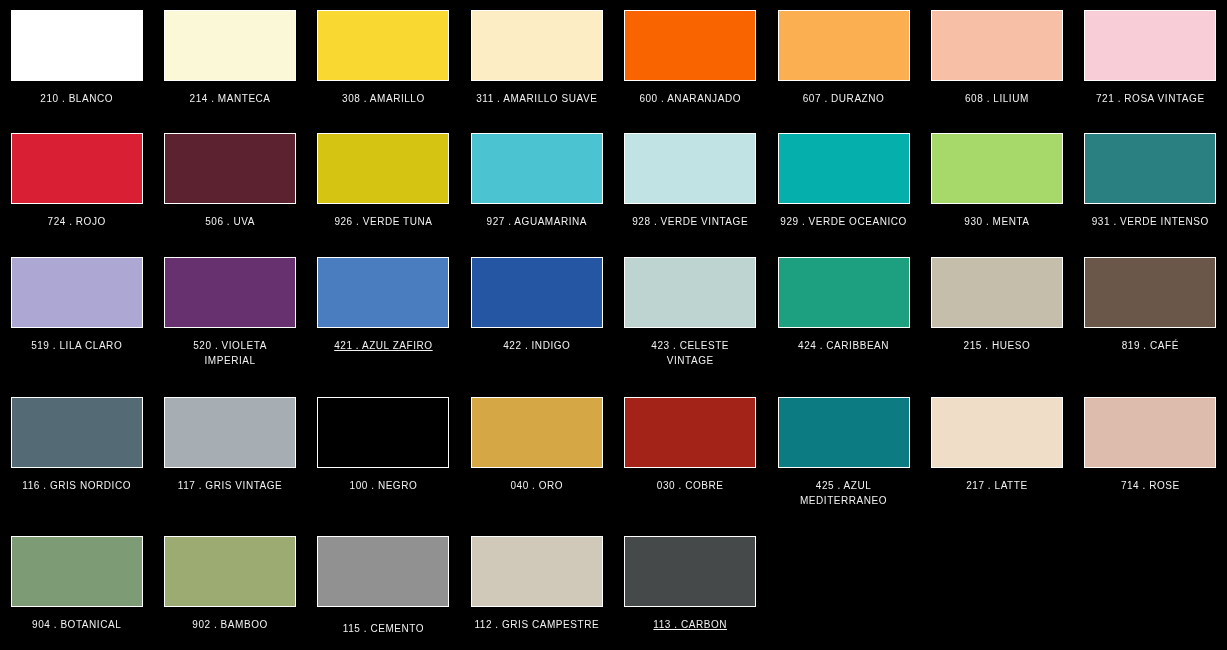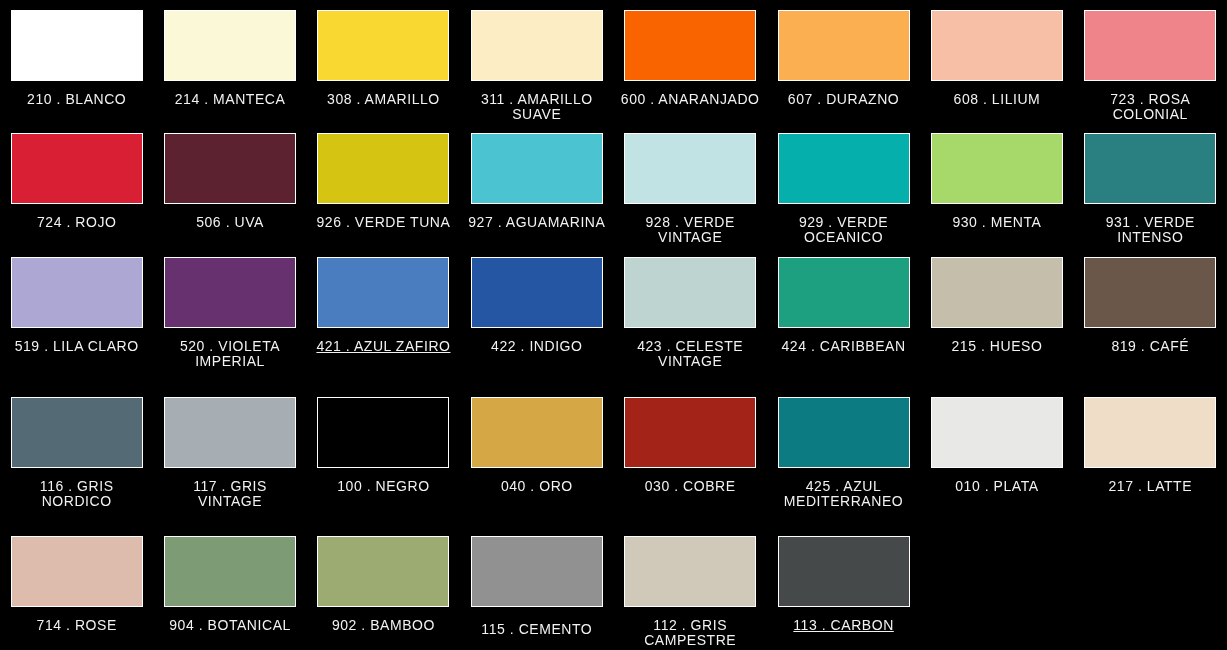--- a/index.html
+++ b/index.html
@@ -34,21 +34,21 @@
   .swatch-chip {
     width: 132px;
     height: 71px;
     border: 1px solid #ffffff;
     flex: 0 0 auto;
   }
   .swatch-label {
     margin-top: 11px;
     width: 140px;
     text-align: center;
-    font-size: 14px;
+    font-size: 10px;
     letter-spacing: 0.55px;
     line-height: 14.5px;
     color: #f2f2f2;
     font-family: "Liberation Sans", sans-serif;
     white-space: pre-line;
   }
   
   .row-3 .swatch-chip, .row-4 .swatch-chip { margin-bottom: 0; }
 </style>
 </head>
@@ -76,23 +76,23 @@
       <div class="swatch-label" style="color: rgb(242, 242, 242);">600 . ANARANJADO</div>
     </div>
     <div class="swatch-cell row-1">
       <div class="swatch-chip" title="DURAZNO" style="background: rgb(251, 175, 80); border-color: rgb(255, 255, 255);"></div>
       <div class="swatch-label" style="color: rgb(242, 242, 242);">607 . DURAZNO</div>
     </div>
     <div class="swatch-cell row-1">
       <div class="swatch-chip" title="LILIUM" style="background: rgb(247, 191, 166); border-color: rgb(255, 255, 255);"></div>
       <div class="swatch-label" style="color: rgb(242, 242, 242);">608 . LILIUM</div>
     </div>
-    <div class="swatch-cell row-2">
-      <div class="swatch-chip" title="ROSA COLONIAL" style="background: rgb(240, 132, 139); border-color: rgb(255, 255, 255);"></div>
-      <div class="swatch-label" style="color: rgb(242, 242, 242);">723 . ROSA COLONIAL</div>
+    <div class="swatch-cell row-1">
+      <div class="swatch-chip" title="ROSA VINTAGE" style="background: rgb(248, 205, 215); border-color: rgb(255, 255, 255);"></div>
+      <div class="swatch-label" style="color: rgb(242, 242, 242);">721 . ROSA VINTAGE</div>
     </div>
     <div class="swatch-cell row-2">
       <div class="swatch-chip" title="ROJO" style="background: rgb(217, 31, 51); border-color: rgb(255, 255, 255);"></div>
       <div class="swatch-label" style="color: rgb(242, 242, 242);">724 . ROJO</div>
     </div>
     <div class="swatch-cell row-2">
       <div class="swatch-chip" title="UVA" style="background: rgb(92, 34, 48); border-color: rgb(255, 255, 255);"></div>
       <div class="swatch-label" style="color: rgb(242, 242, 242);">506 . UVA</div>
     </div>
     <div class="swatch-cell row-2">
@@ -172,24 +172,20 @@
     <div class="swatch-cell row-4">
       <div class="swatch-chip" title="COBRE" style="background: rgb(163, 35, 24); border-color: rgb(255, 255, 255);"></div>
       <div class="swatch-label" style="color: rgb(242, 242, 242);">030 . COBRE</div>
     </div>
     <div class="swatch-cell row-4">
       <div class="swatch-chip" title="AZUL MEDITERRANEO" style="background: rgb(12, 124, 130); border-color: rgb(255, 255, 255);"></div>
       <div class="swatch-label" style="color: rgb(242, 242, 242);">425 . AZUL
 MEDITERRANEO</div>
     </div>
     <div class="swatch-cell row-5">
-      <div class="swatch-chip" title="PLATA" style="background: rgb(232, 232, 231); border-color: rgb(255, 255, 255);"></div>
-      <div class="swatch-label" style="color: rgb(242, 242, 242);">010 . PLATA</div>
-    </div>
-    <div class="swatch-cell row-5">
       <div class="swatch-chip" title="LATTE" style="background: rgb(240, 221, 199); border-color: rgb(255, 255, 255);"></div>
       <div class="swatch-label" style="color: rgb(242, 242, 242);">217 . LATTE</div>
     </div>
     <div class="swatch-cell row-5">
       <div class="swatch-chip" title="ROSE" style="background: rgb(222, 188, 173); border-color: rgb(255, 255, 255);"></div>
       <div class="swatch-label" style="color: rgb(242, 242, 242);">714 . ROSE</div>
     </div>
     <div class="swatch-cell row-5">
       <div class="swatch-chip" title="BOTANICAL" style="background: rgb(125, 156, 118); border-color: rgb(255, 255, 255);"></div>
       <div class="swatch-label" style="color: rgb(242, 242, 242);">904 . BOTANICAL</div>

